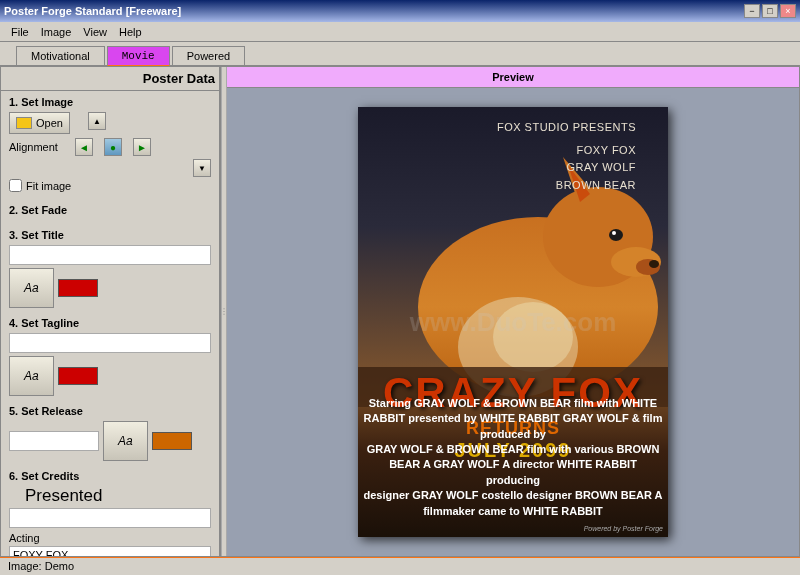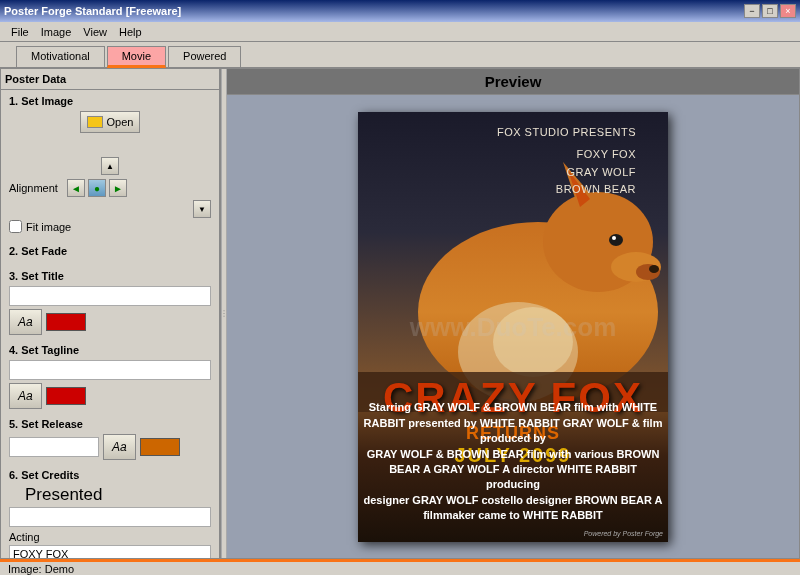--- a/index.html
+++ b/index.html
@@ -46,24 +46,25 @@
     }
     .tab {
       padding: 3px 14px;
       background: #d4d0c8;
       border: 1px solid #888;
       border-bottom: none;
       cursor: pointer;
       font-size: 11px;
     }
     .tab.active {
-      background: #fca5a5;
-      border-bottom: 3px solid #f97316;
+      background: #d946ef;
+      border-bottom: 1px solid #f97316;
       margin-bottom: -1px;
       z-index: 1;
+      font-family: Liberation Mono, monospace;
     }
 
     
     .main-layout {
       display: flex;
       height: calc(575px - 22px - 20px - 26px - 16px);
       border: 1px solid #888;
       margin: 0;
     }
 
@@ -73,24 +74,24 @@
       min-width: 220px;
       background: #d4d0c8;
       border-right: 2px solid #888;
       overflow-y: auto;
       padding-bottom: 5px;
     }
 
     .panel-header {
       background: #d4d0c8;
       border-bottom: 1px solid #888;
-      text-align: left;
+      text-align: right;
       padding: 4px;
       font-weight: bold;
-      font-size: 11px;
+      font-size: 13px;
     }
 
     .section { padding: 5px 8px 4px 8px; }
     .section-title { font-weight: bold; margin-bottom: 4px; }
     .btn-icon {
       width: 18px; height: 18px;
       background: linear-gradient(to bottom, #f0ede0, #c8c4b8);
       border: 1px solid #888;
       display: inline-flex; align-items: center; justify-content: center;
       cursor: pointer; font-size: 10px;
@@ -104,21 +105,21 @@
     }
 
     .folder-icon {
       width: 16px; height: 12px;
       background: #f5c518;
       border: 1px solid #888;
       display: inline-block;
     }
 
     .alignment-row {
-      display: flex; align-items: center; gap: 3px;
+      display: flex; align-items: center; gap: 11px;
       margin-bottom: 3px;
     }
     .alignment-label { min-width: 55px; }
 
     .align-btn {
       width: 18px; height: 18px;
       background: linear-gradient(to bottom, #f0ede0, #c8c4b8);
       border: 1px solid #888;
       display: inline-flex; align-items: center; justify-content: center;
       cursor: pointer; font-size: 10px; color: green; font-weight: bold;
@@ -141,21 +142,21 @@
       background: white;
       padding: 2px 3px;
       height: 20px;
       font-size: 11px;
     }
 
     .font-row { display: flex; align-items: center; gap: 4px; margin-top: 3px; }
     .aa-btn {
       background: linear-gradient(to bottom, #f0ede0, #c8c4b8);
       border: 1px solid #888;
-      padding: 1px 8px; cursor: pointer; font-size: 12px; font-style: italic; height: 26px;
+      padding: 1px 14px; cursor: pointer; font-size: 12px; font-style: italic; height: 40px;
     }
     .color-red { background: #cc0000; width: 40px; height: 18px; border: 1px solid #555; display: inline-block; cursor: pointer; }
     .color-orange { background: #cc6600; width: 40px; height: 18px; border: 1px solid #555; display: inline-block; cursor: pointer; }
 
     .credits-textarea {
       width: 100%;
       height: 60px;
       border: 1px solid #aaa;
       background: white;
       resize: none;
@@ -164,26 +165,26 @@
     }
 
     
     .right-panel {
       flex: 1;
       background: #b0b8c8;
       display: flex;
       flex-direction: column;
     }
     .preview-header {
-      background: #737373;
+      background: #f0abfc;
       border-bottom: 1px solid #888;
       text-align: center;
       padding: 4px;
       font-weight: bold;
-      font-size: 15px;
+      font-size: 11px;
     }
     .preview-area {
       flex: 1;
       display: flex;
       align-items: center;
       justify-content: center;
       background: #98a0b0;
       padding: 10px;
     }
 
@@ -278,21 +279,21 @@
       font-weight: bold;
       white-space: nowrap;
       pointer-events: none;
       font-family: Liberation Sans, sans-serif;
       text-align: center;
     }
 
     
     .status-bar {
       background: #d4d0c8;
-      border-top: 3px solid #f97316;
+      border-top: 1px solid #f97316;
       padding: 2px 8px;
       font-size: 11px;
       height: 16px;
       display: flex; align-items: center;
     }
 
     .splitter {
       width: 6px;
       background: #d4d0c8;
       border-left: 1px solid #aaa;
@@ -330,21 +331,21 @@
   <div class="tab">Powered</div>
 </div>
 
 <div class="main-layout">
 
   <div class="left-panel">
     <div class="panel-header">Poster Data</div>
 
     <div class="section">
       <div class="section-title">1. Set Image</div>
-      <div style="display:flex; align-items:center; gap:24px; margin-bottom:4px;flex-direction:column;">
+      <div style="display:flex; align-items:flex-start; gap:18px; margin-bottom:4px;">
         <button class="open-btn">
           <span class="folder-icon"></span>
           <span>Open</span>
         </button>
         <div class="btn-icon" style="font-size:8px;">▲</div>
       </div>
       <div class="alignment-row">
         <span class="alignment-label">Alignment</span>
         <div class="align-btn" title="Align Left">◄</div>
         <div class="align-btn active" title="Align Center">●</div>

